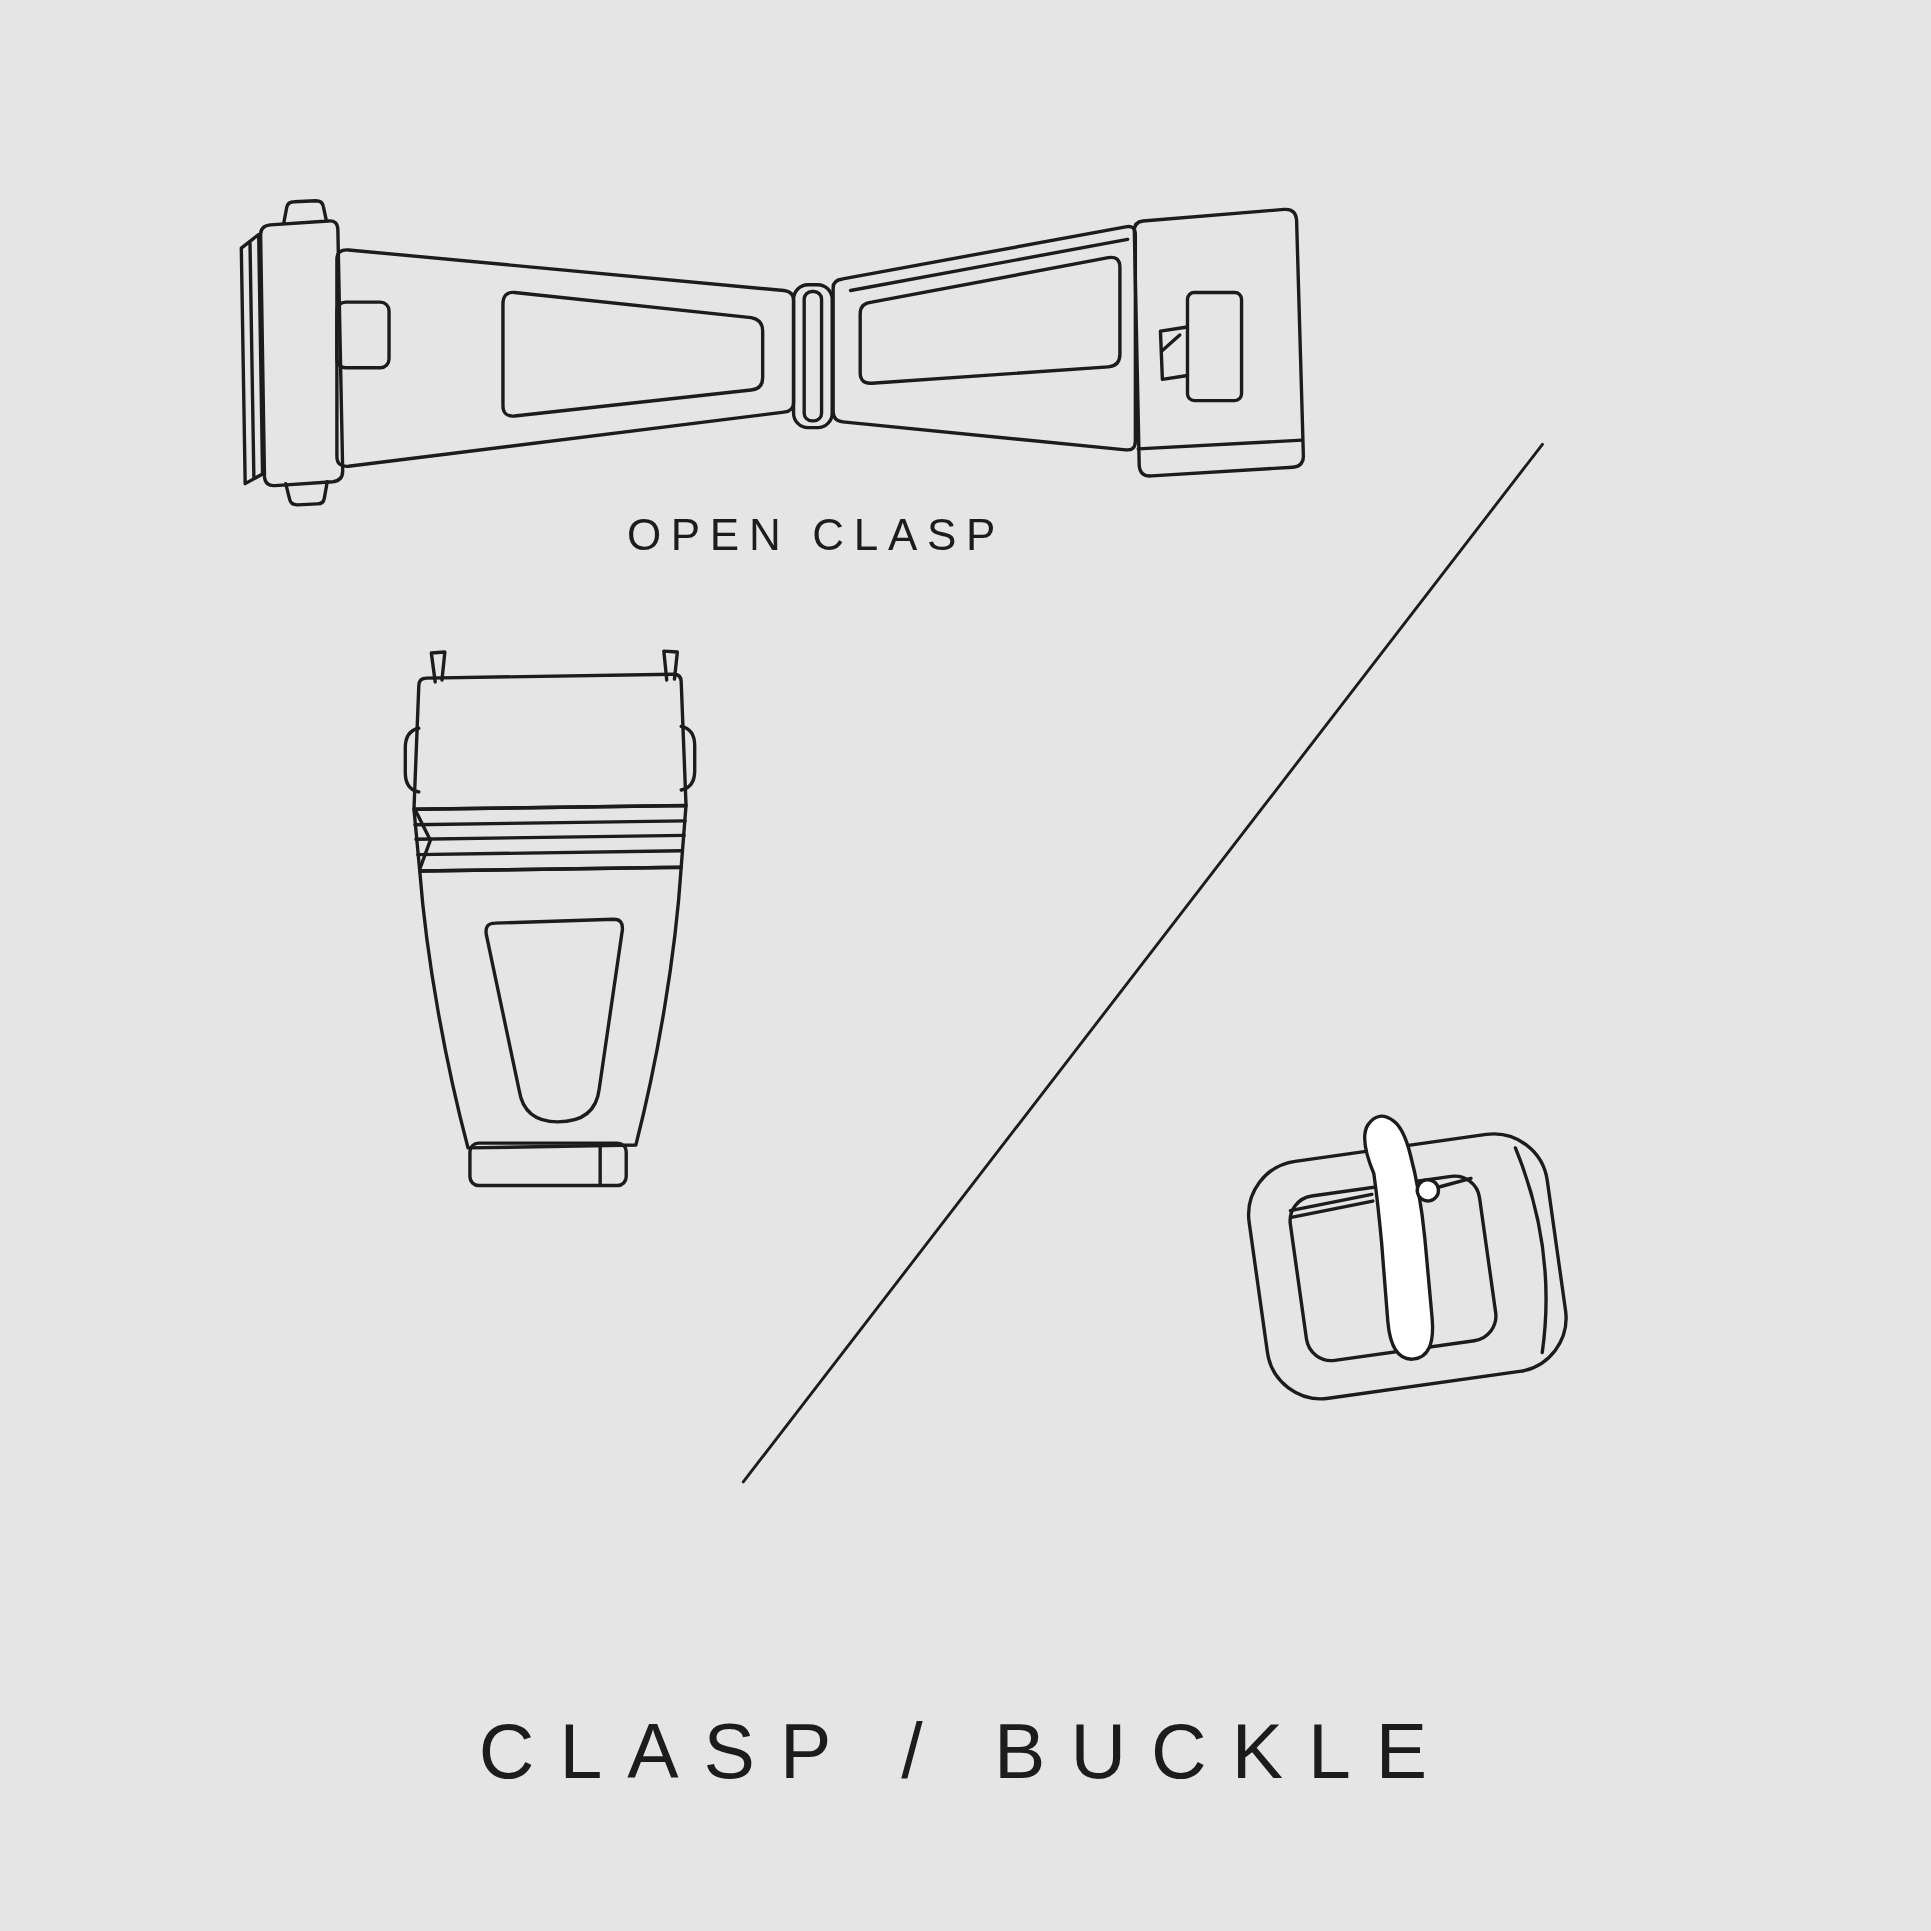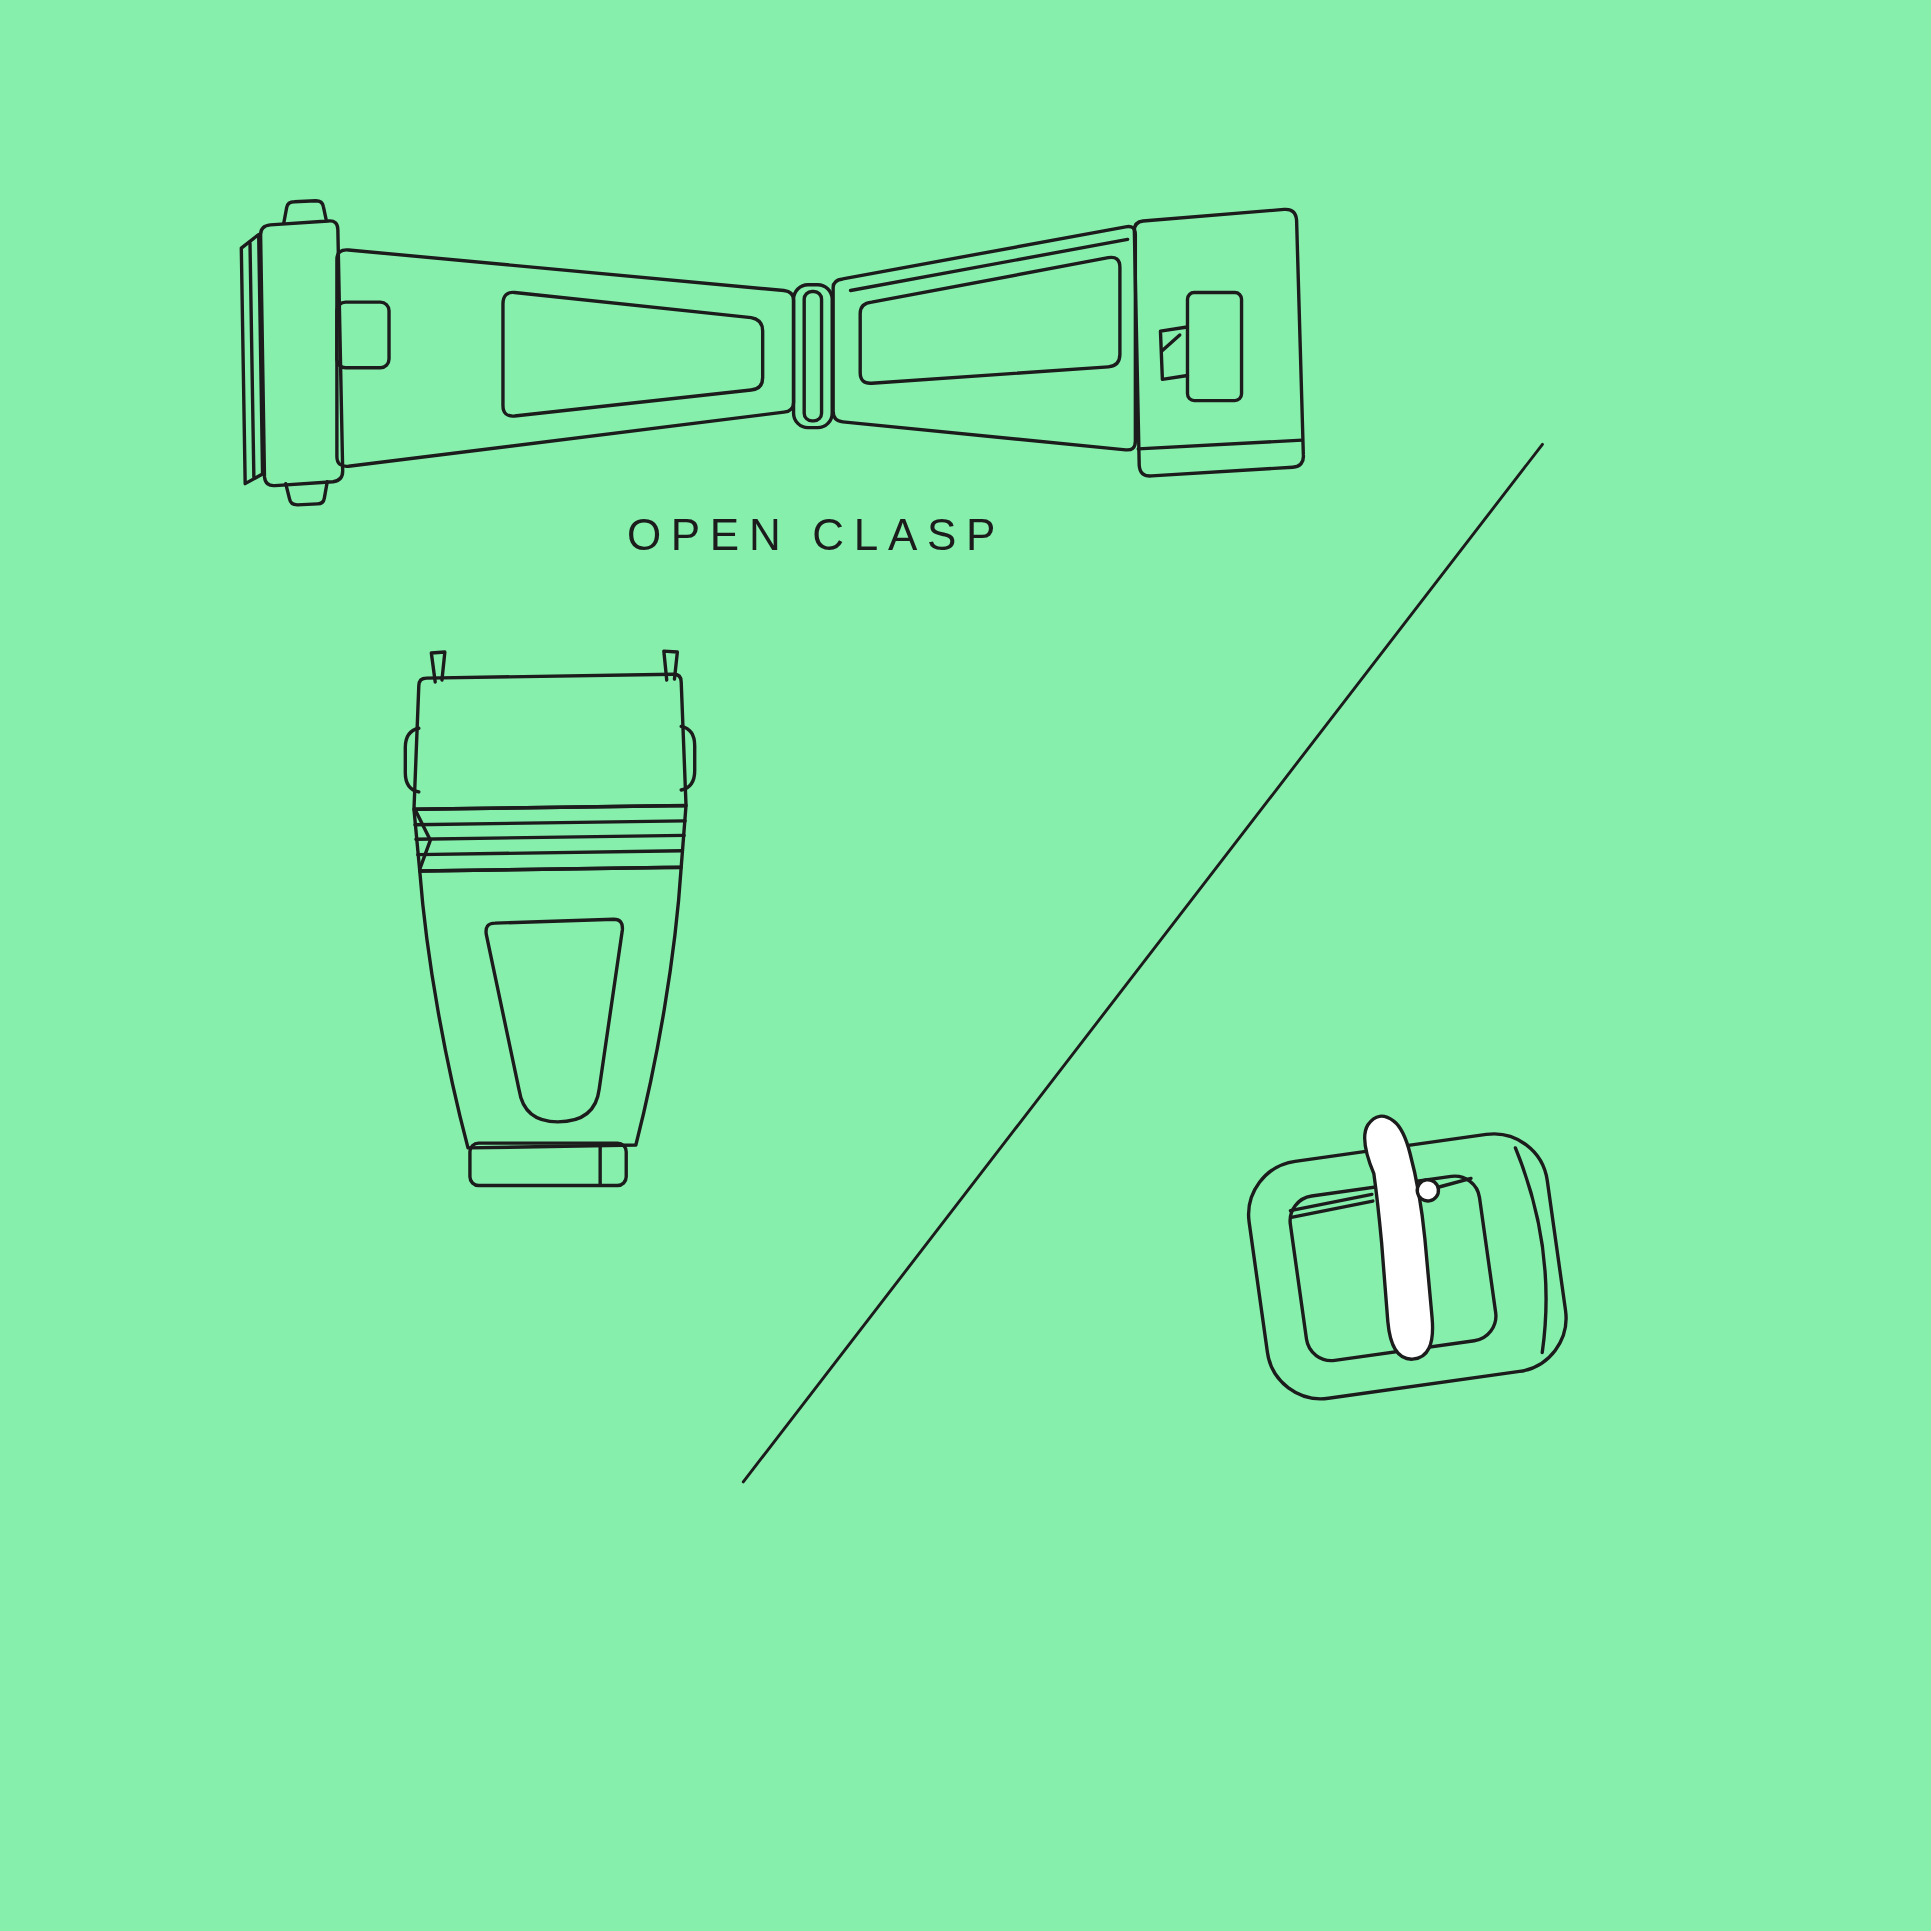--- a/index.html
+++ b/index.html
@@ -5,21 +5,21 @@
   html, body {
     margin: 0;
     padding: 0;
     background: #ffffff;
     font-family: "Liberation Sans", sans-serif;
   }
   .canvas {
     position: relative;
     width: 1931px;
     height: 1931px;
-    background: #86efac;
+    background: #e5e5e5;
     overflow: hidden;
   }
   .art { position: absolute; }
   .art path, .art rect, .art circle, .art line {
     vector-effect: none;
   }
   .label {
     position: absolute;
     color: #1c1c1c;
     font-size: 44px;
@@ -131,15 +131,16 @@
       <g>
         <path d="M 72,122 L 158,117"></path>
         <path d="M 72,129 L 158,124"></path>
       </g>
       <path fill="#ffffff" d="M 163,96 Q 153,58 164,45 Q 177,31 191,45 Q 200,54 203,80 Q 208,120 206,170 L 202,252 Q 200,294 176,292 Q 154,290 156,250 L 161,168 Q 163,125 163,96 Z"></path>
       <circle cx="216" cy="121" r="11" fill="#ffffff"></circle>
       <path d="M 229,119 L 262,115"></path>
     </g>
   </svg>
 
+  <div class="title">CLASP / BUCKLE</div>
 
 </div>
 
 
 </body></html>

